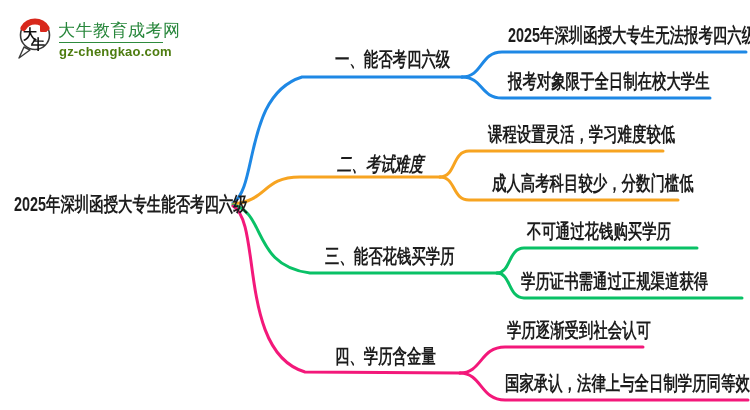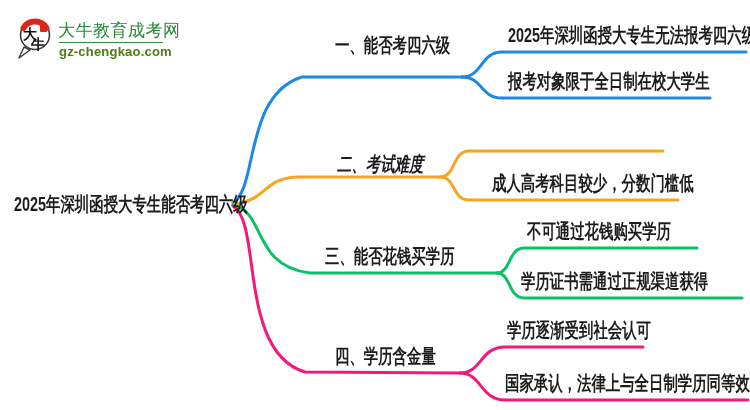--- a/index.html
+++ b/index.html
@@ -68,32 +68,35 @@
     </svg>
     <div class="brand">大牛教育成考网</div>
     <div class="rule"></div>
     <div class="url">gz-chengkao.com</div>
   </div>
 
   <div class="node central" style="left:14px;top:191px;">
     <span class="sq">2025年深圳函授大专生能否考四六级</span>
   </div>
 
-  <div class="node" style="left:335px;top:32px;">
+  <div class="node" style="left:335px;top:46px;">
     <span class="sq">一、能否考四六级</span>
   </div>
   <div class="node" style="left:508px;top:22px;">
     <span class="sq">2025年深圳函授大专生无法报考四六级</span>
   </div>
   <div class="node" style="left:508px;top:68px;">
     <span class="sq">报考对象限于全日制在校大学生</span>
   </div>
 
   <div class="node" style="left:337px;top:151px;font-style:italic;">
     <span class="sq">二、考试难度</span>
+  </div>
+  <div class="node" style="left:488px;top:121px;">
+    <span class="sq">课程设置灵活，学习难度较低</span>
   </div>
   <div class="node" style="left:492px;top:170px;">
     <span class="sq">成人高考科目较少，分数门槛低</span>
   </div>
 
   <div class="node" style="left:325px;top:243px;">
     <span class="sq">三、能否花钱买学历</span>
   </div>
   <div class="node" style="left:527px;top:218px;text-align:right;">
     <span class="sq">不可通过花钱购买学历</span>

